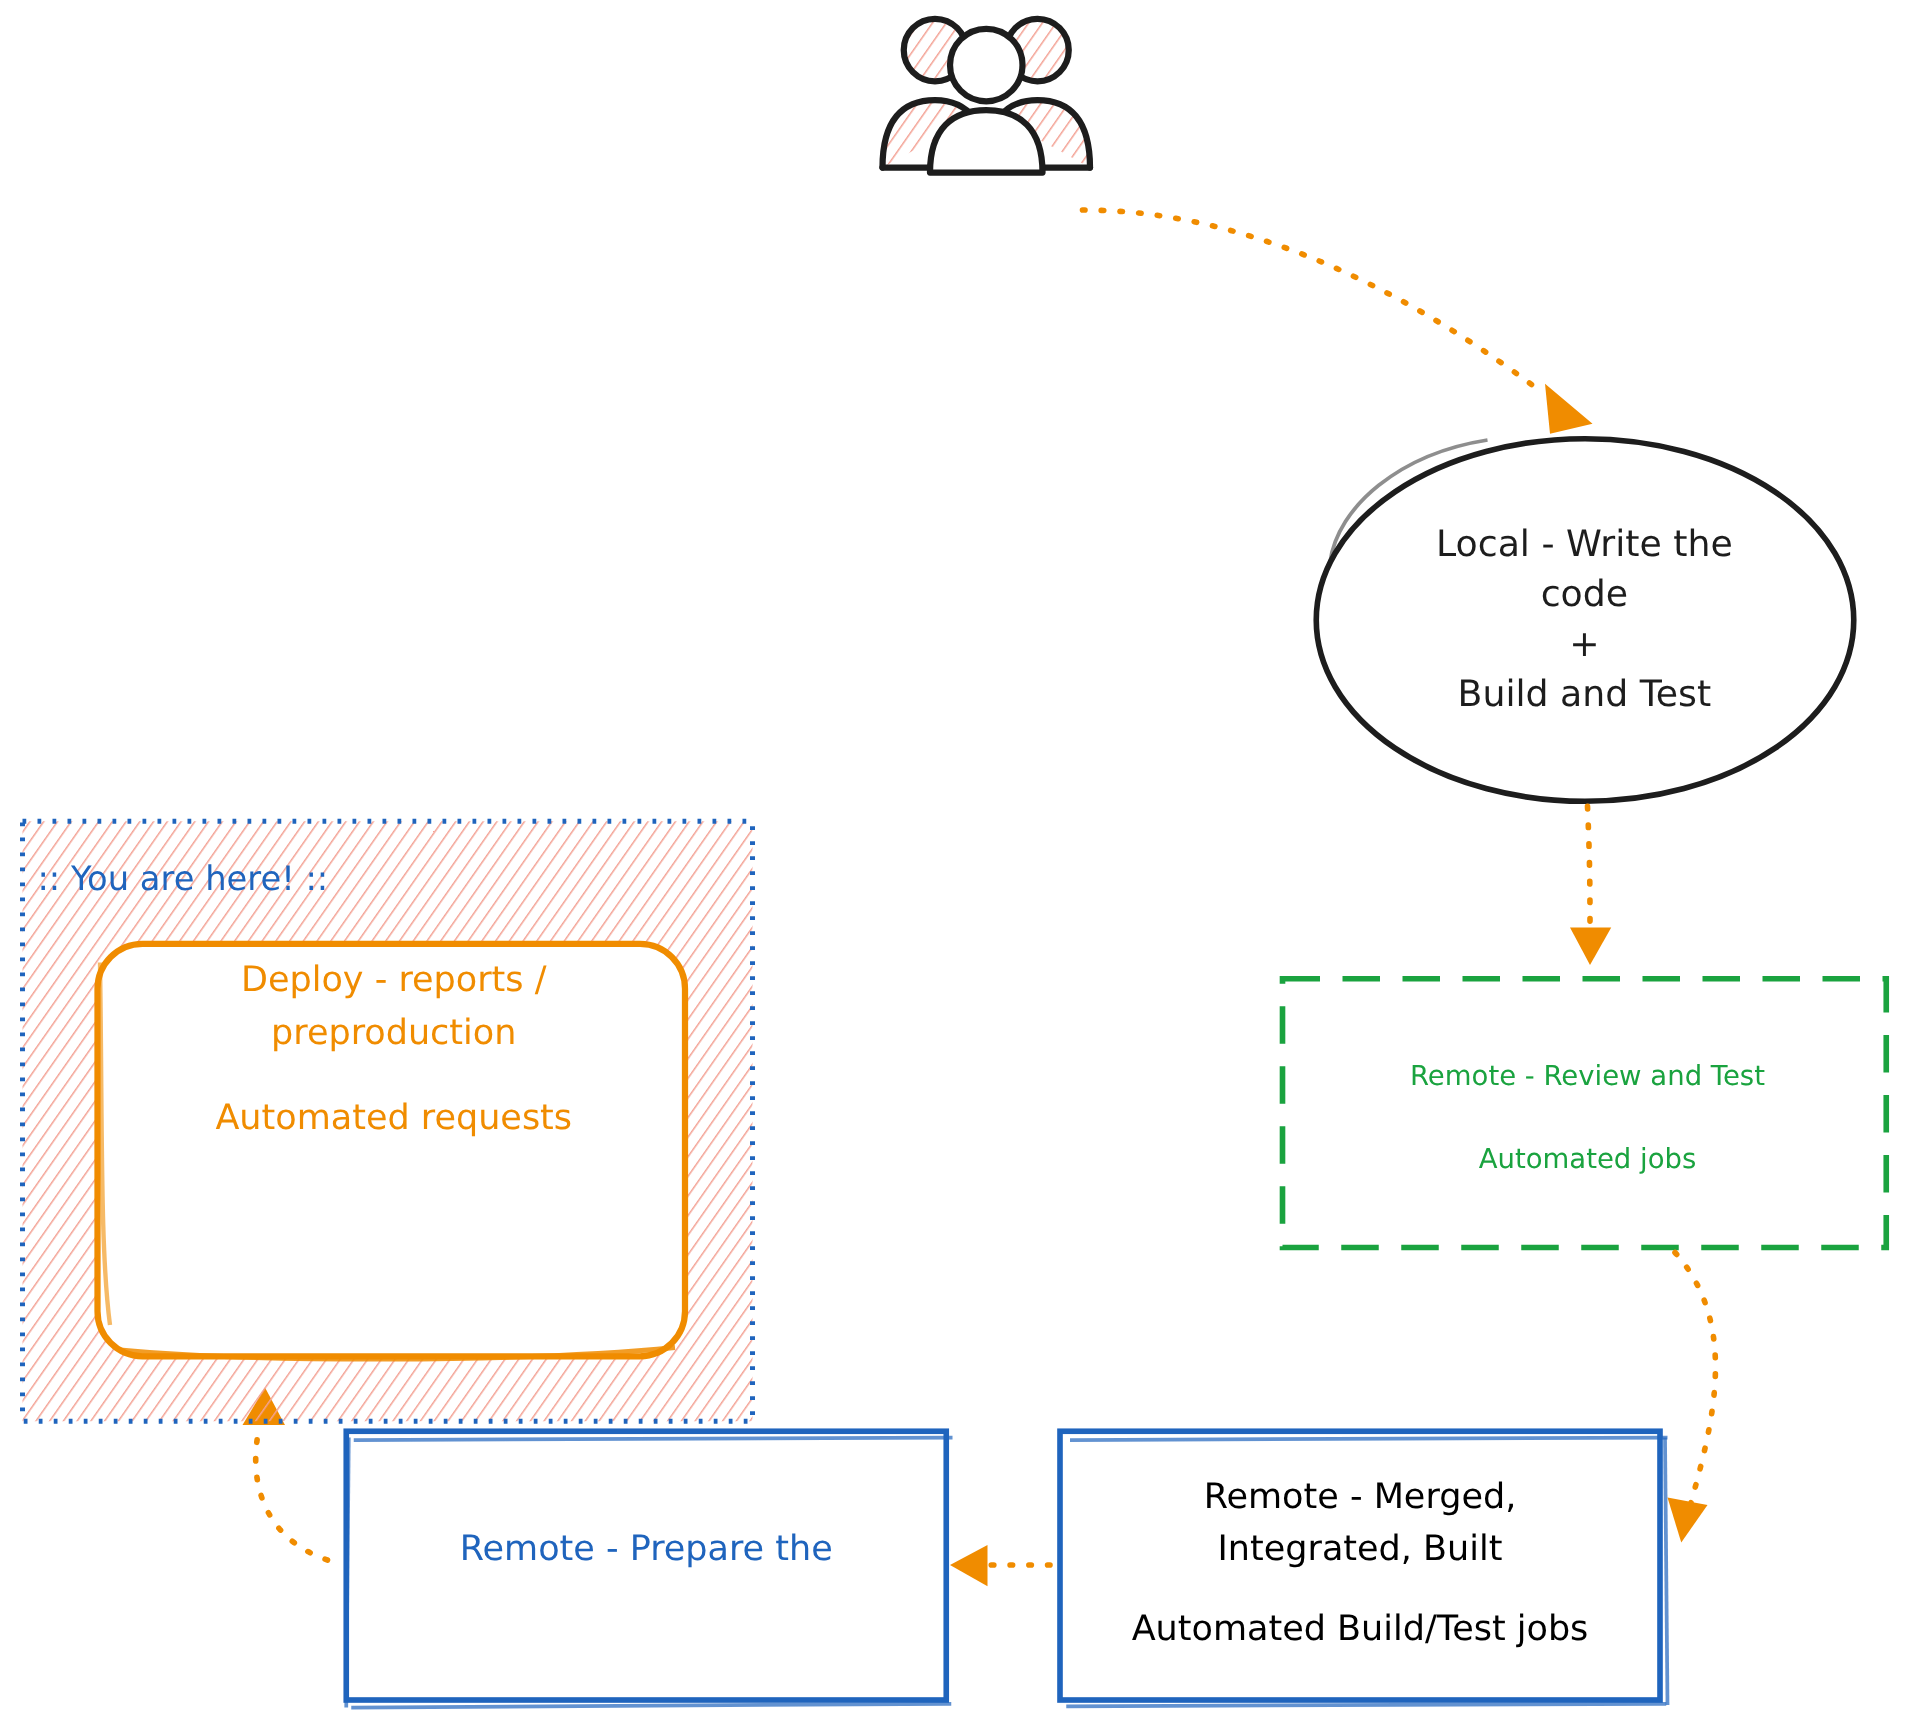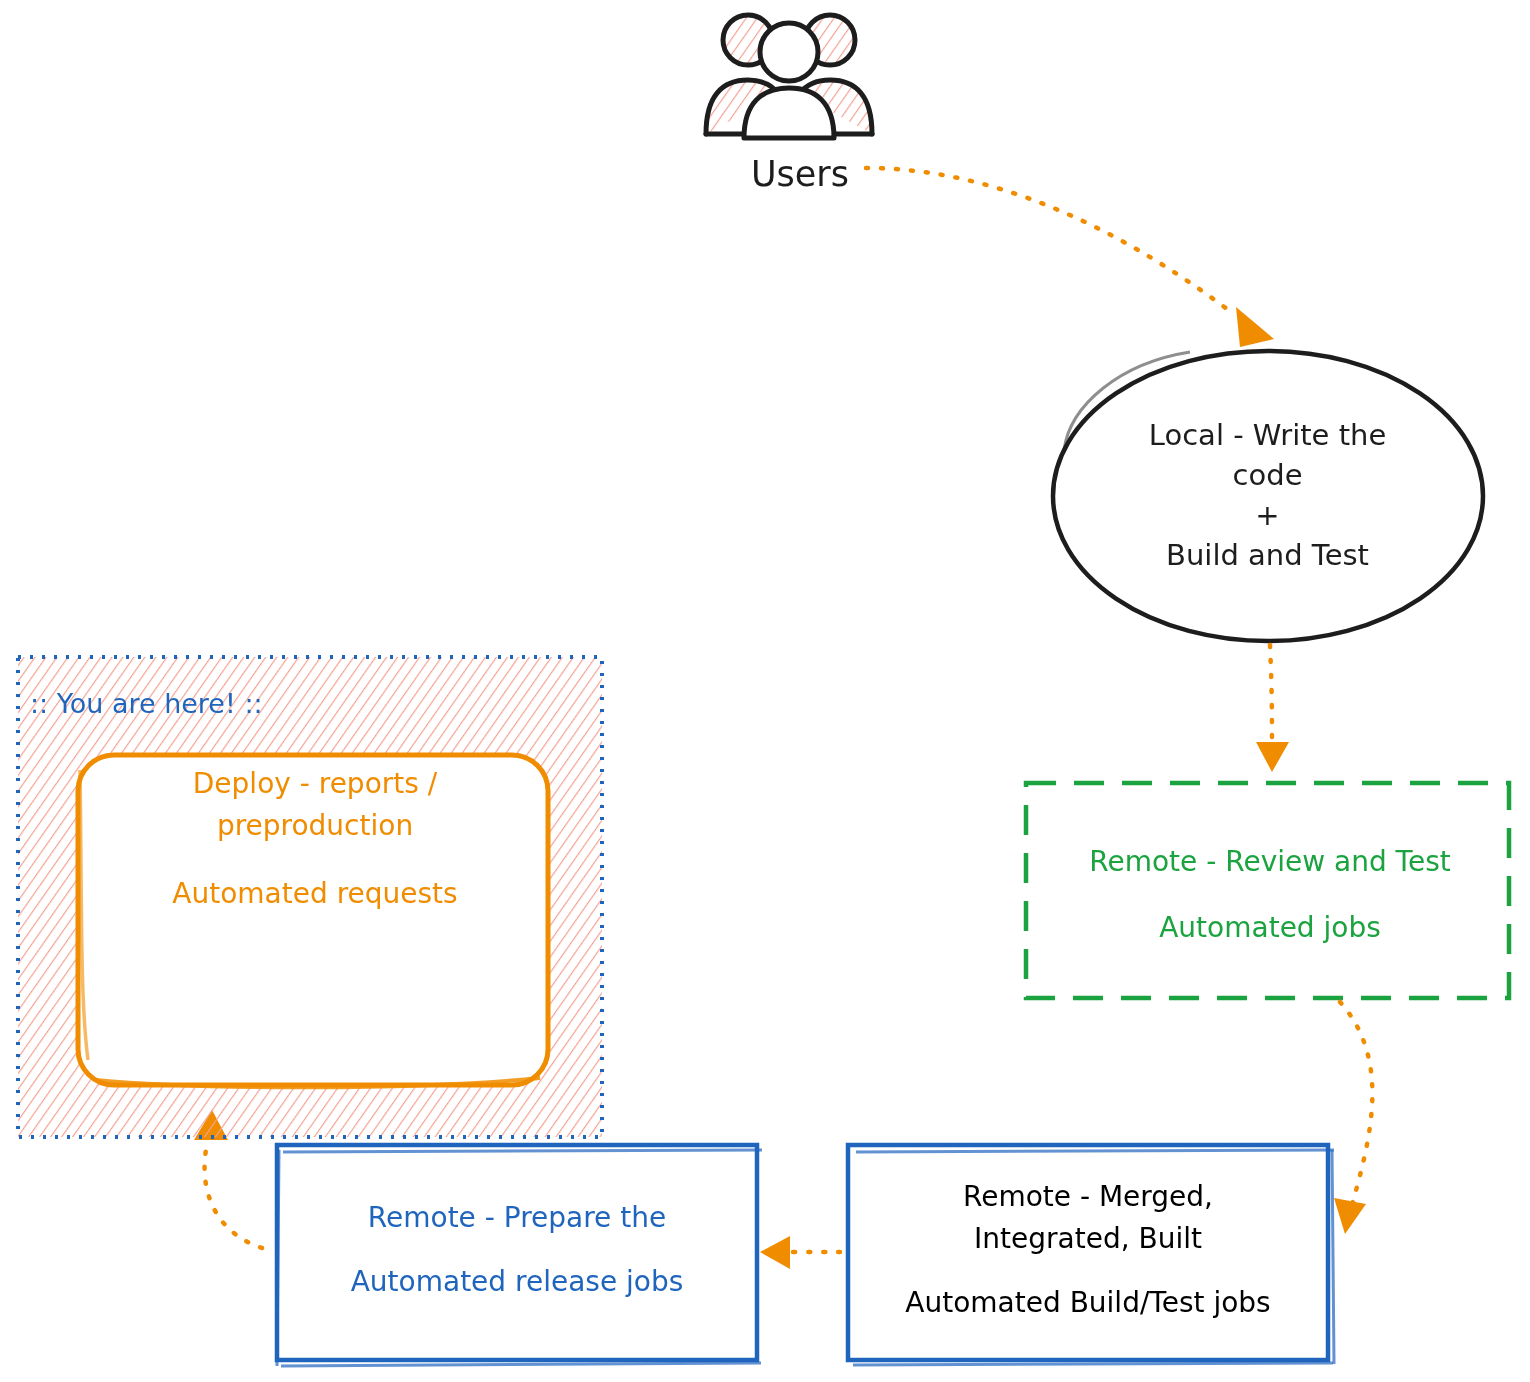--- a/index.html
+++ b/index.html
@@ -65,21 +65,21 @@
     line-height: 40px;
     color: #1d1d1d;
   }
 
   
   #review-label {
     left: 1030px;
     top: 820px;
     width: 480px;
     height: 150px;
-    font-size: 28px;
+    font-size: 22px;
     line-height: 44px;
     color: #1aa33f;
   }
 
   
   #merged-label {
     left: 848px;
     top: 1165px;
     width: 480px;
     height: 170px;
@@ -206,23 +206,20 @@
       <rect x="18" y="657" width="584" height="480" fill="url(#hatch)" stroke="#1f64bd" stroke-width="4" stroke-dasharray="3 9"></rect>
     </g>
 
     <g>
       <rect x="78" y="755" width="470" height="330" rx="36" ry="36" fill="#ffffff" stroke="#f08c00" stroke-width="5"></rect>
       <path d="M96,1080 C200,1090 420,1090 540,1078" fill="none" stroke="#f08c00" stroke-width="4" opacity="0.85"></path>
       <path d="M80,770 C82,900 80,1000 88,1060" fill="none" stroke="#f08c00" stroke-width="3.5" opacity="0.6"></path>
     </g>
   </svg>
 
-  <div class="node-text" id="users-label">
-    <span class="t-line">Users</span>
-  </div>
 
 
   <div class="node-text" id="local-label">
     <span class="t-line">Local - Write the</span>
     <span class="t-line">code</span>
     <span class="t-line">+</span>
     <span class="t-line">Build and Test</span>
   </div>
 
   <div class="node-text" id="review-label">
@@ -234,21 +231,20 @@
   <div class="node-text" id="merged-label">
     <span class="t-line">Remote - Merged,</span>
     <span class="t-line">Integrated, Built</span>
     <span class="t-line" style="height:22px"></span>
     <span class="t-line">Automated Build/Test jobs</span>
   </div>
 
   <div class="node-text" id="prepare-label">
     <span class="t-line">Remote - Prepare the</span>
     <span class="t-line" style="height:22px"></span>
-    <span class="t-line">Automated release jobs</span>
   </div>
 
   <div class="node-text" id="deploy-label">
     <span class="t-line">Deploy - reports /</span>
     <span class="t-line">preproduction</span>
     <span class="t-line gap"></span>
     <span class="t-line">Automated requests</span>
   </div>
 
   <div class="node-text" id="you-are-here">

